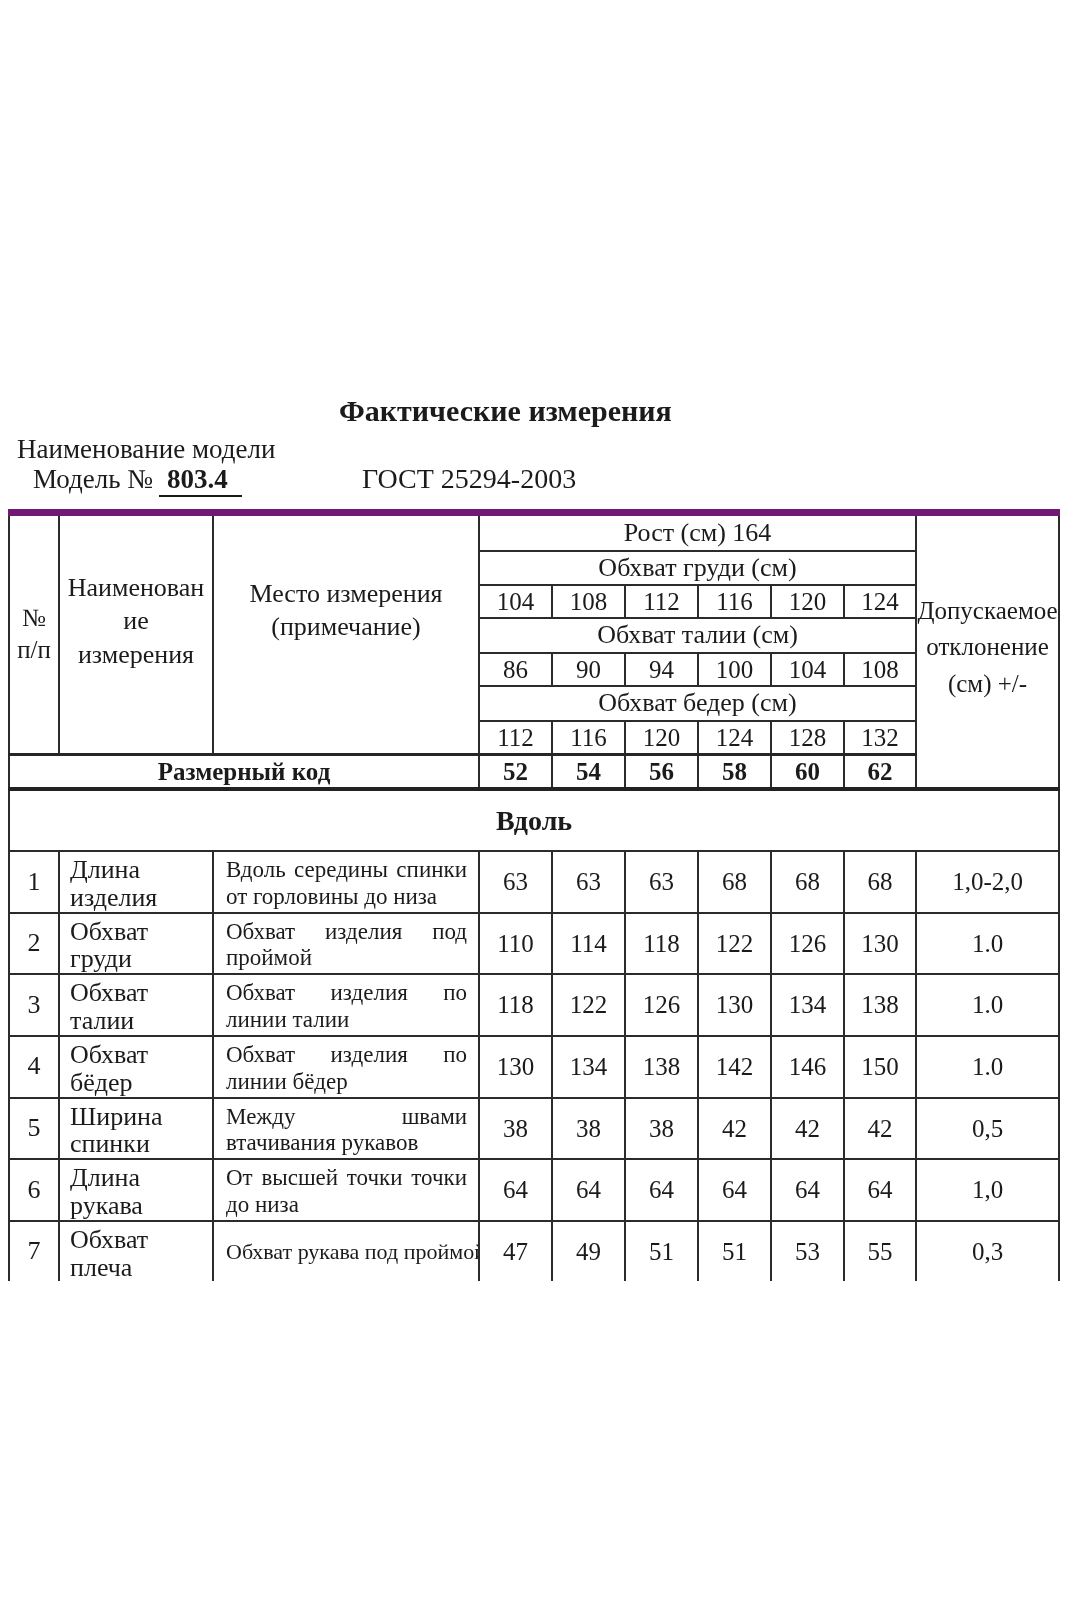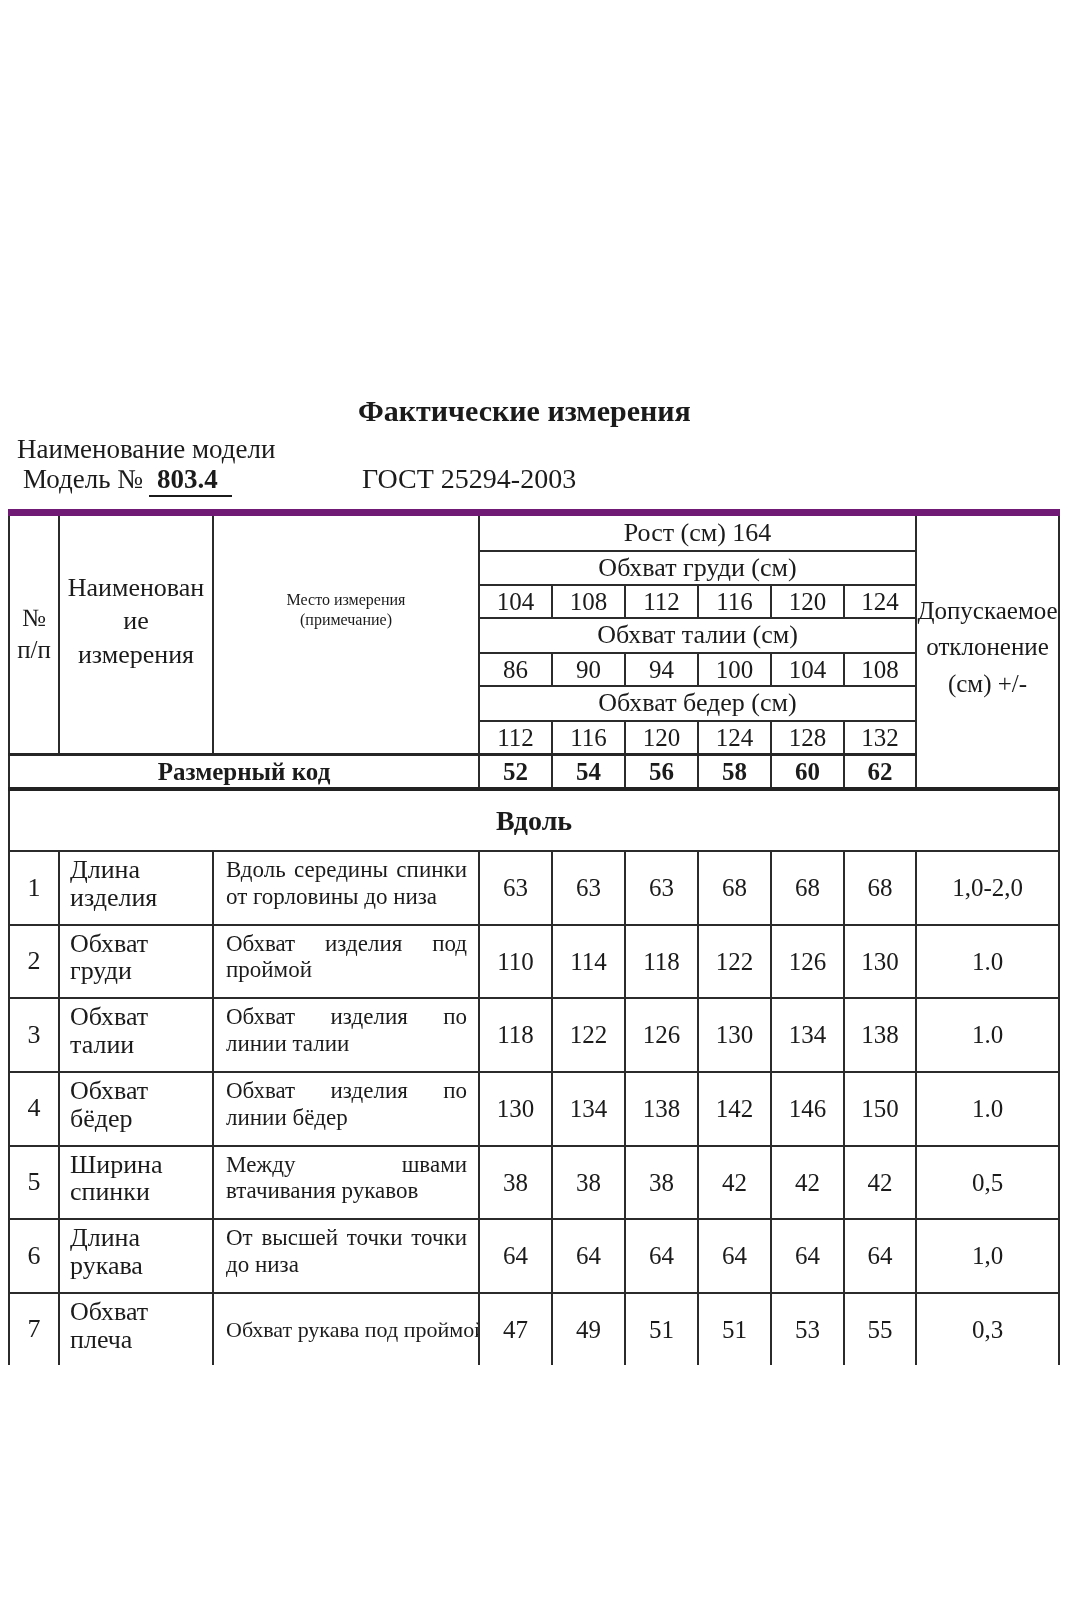--- a/index.html
+++ b/index.html
@@ -5,29 +5,29 @@
   html,body{margin:0;padding:0;}
   body{
     width:1066px;height:1600px;
     background:#ffffff;
     overflow:hidden;
     position:relative;
     font-family:"Liberation Serif","DejaVu Serif",serif;
     color:#1b1b1b;
   }
   .doc-title{
-    position:absolute;left:358px;top:394px;
+    position:absolute;left:339px;top:394px;
     font-size:30px;font-weight:700;white-space:nowrap;
   }
   .model-label{
     position:absolute;left:17px;top:434px;
     font-size:27px;white-space:nowrap;
   }
   .model-line{
-    position:absolute;left:23px;top:464px;
+    position:absolute;left:33px;top:464px;
     font-size:27px;white-space:nowrap;
   }
   .model-no{
     font-weight:700;
     border-bottom:2px solid #1b1b1b;
     padding:0 14px 1px 8px;
     margin-left:6px;
   }
   .gost{
     position:absolute;left:362px;top:463px;
@@ -56,29 +56,29 @@
   tr.r-code{height:31px;}
   tr.r-code td{border-top:3px solid #262626;font-weight:700;font-family:Liberation Serif, serif;}
   tr.r-section{height:62px;}
   tr.r-section td{border-top:4px solid #222222;font-weight:700;font-size:28px;}
   tr.drow{height:57px;}
   tr.drow:last-child td{border-bottom:none;}
 
   td.hc{white-space:pre-line;}
   td.num-h{font-size:25px;line-height:1.3;}
   td.name-h{font-size:26px;line-height:1.3;padding-bottom:26px;}
-  td.place-h{font-size:16px;line-height:1.3;padding-bottom:48px;}
+  td.place-h{font-size:26px;line-height:1.3;padding-bottom:48px;}
   td.tol-h{font-size:25px;line-height:1.45;padding-bottom:8px;margin-top:6px;}
   td.group-h{font-size:26px;}
 
   td.c-num{font-size:26px;}
   td.c-name{
     text-align:left;vertical-align:top;
     font-size:26px;line-height:1.07;
-    padding:4px 4px 12px 10px;
+    padding:4px 4px 0 10px;
     margin-top:40px;
   }
   td.c-place{
     text-align:justify;text-align-last:left;
     vertical-align:top;
     font-size:23px;line-height:1.16;
     padding:5px 11px 0 12px;
   }
   td.c-place.oneline{
     white-space:nowrap;text-align:left;

